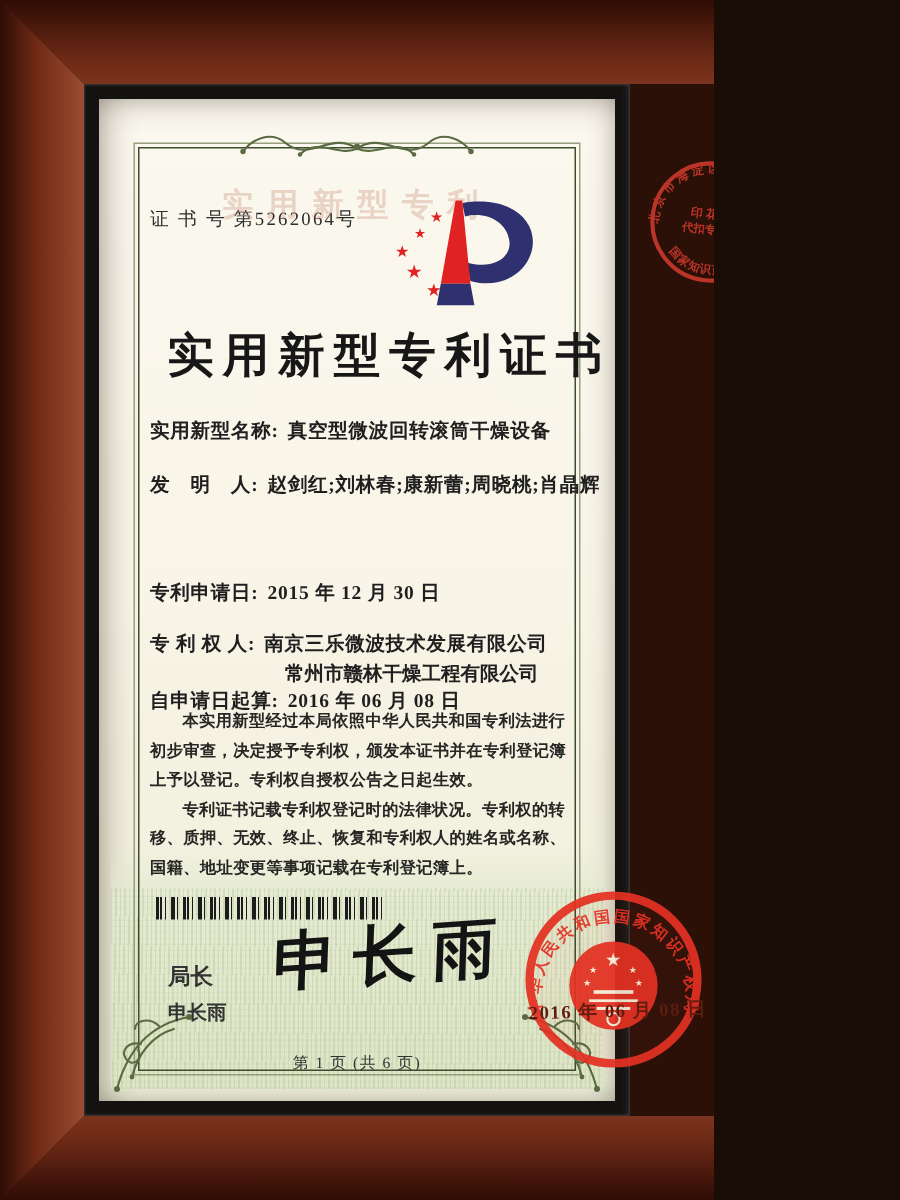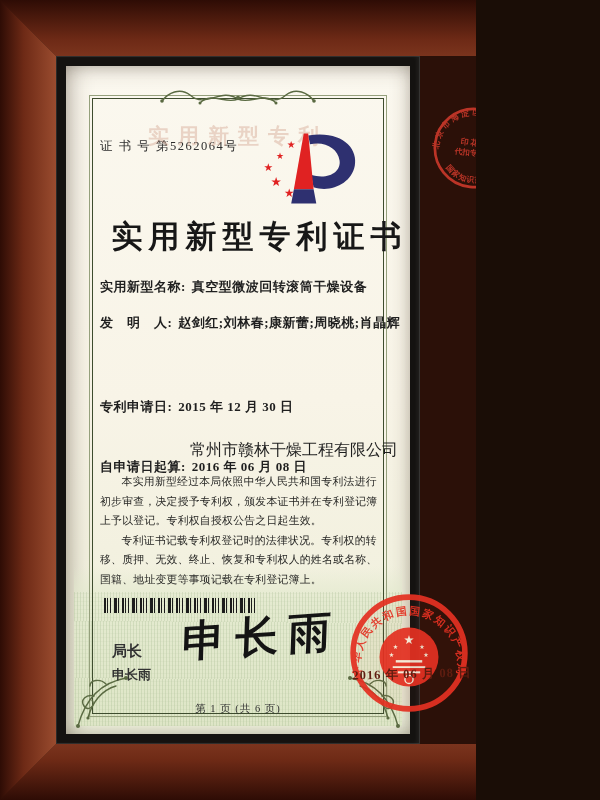--- a/index.html
+++ b/index.html
@@ -50,25 +50,25 @@
   .title{position:absolute;left:0;right:0;top:150px;text-align:center;font-size:31px;
     font-weight:bold;color:#171717;letter-spacing:6px;margin-left:43px;}
 
   
   .seal-top{position:absolute;left:366px;top:40px;opacity:.88;transform:rotate(6deg);}
 
   
   .row{position:absolute;left:34px;font-size:13px;font-weight:bold;color:#1f1f1f;white-space:nowrap;}
   .row .lab{letter-spacing:.5px;}
   .row .val{margin-left:6px;letter-spacing:.5px;}
-  .val2{position:absolute;left:124px;font-size:16px;font-weight:normal;color:#1f1f1f;}
+  .val2{position:absolute;left:124px;font-size:13px;font-weight:bold;color:#1f1f1f;}
 
   
   .body-text{position:absolute;left:34px;right:28px;top:406px;font-size:10.8px;color:#262624;}
-  .body-text p{margin:0;text-indent:2em;line-height:19.5px;letter-spacing:.3px;}
+  .body-text p{margin:0;text-indent:2em;line-height:19.5px;letter-spacing:.3px;font-weight:bold;}
 
   
   .barcode{position:absolute;left:38px;top:532px;width:152px;height:15px;
     background:repeating-linear-gradient(90deg,#1c1c1c 0 2px,transparent 2px 3px,#1c1c1c 3px 4px,transparent 4px 6px,#1c1c1c 6px 7px,transparent 7px 10px,#1c1c1c 10px 13px,transparent 13px 14px,#1c1c1c 14px 15px,transparent 15px 18px);}
   .sign-script{position:absolute;left:116px;top:540px;width:220px;font-size:43px;color:#141414;
     transform:rotate(-4deg) skewX(-6deg);letter-spacing:10px;font-weight:bold;}
   .director-label{position:absolute;left:46px;top:576px;font-size:15px;font-weight:bold;
     color:#333;font-family:"Liberation Sans",sans-serif;}
   .director-name{position:absolute;left:46px;top:600px;font-size:13px;font-weight:bold;
     color:#333;font-family:"Liberation Sans",sans-serif;}
@@ -159,22 +159,25 @@
       <text x="50" y="47" text-anchor="middle" font-size="9.5" font-weight="bold" fill="#cf3a2c">印 花 税</text>
       <text x="50" y="59" text-anchor="middle" font-size="9" font-weight="bold" fill="#cf3a2c">代扣专用章</text>
     </svg>
 
     <div class="row" style="top:212px">
       <span class="lab">实用新型名称:</span><span class="val">真空型微波回转滚筒干燥设备</span>
     </div>
     <div class="row" style="top:248px">
       <span class="lab">发　明　人:</span><span class="val">赵剑红;刘林春;康新蕾;周晓桃;肖晶辉</span>
     </div>
-    <div class="row" style="top:332px">
+    <div class="row" style="top:320px">
       <span class="lab">专利申请日:</span><span class="val">2015 年 12 月 30 日</span>
+    </div>
+    <div class="row" style="top:354px">
+      <span class="lab">专 利 权 人:</span><span class="val">南京三乐微波技术发展有限公司</span>
     </div>
     <div class="val2" style="top:374px">常州市赣林干燥工程有限公司</div>
     <div class="row" style="top:392px">
       <span class="lab">自申请日起算:</span><span class="val">2016 年 06 月 08 日</span>
     </div>
 
     <div class="body-text">
       <p>本实用新型经过本局依照中华人民共和国专利法进行初步审查，决定授予专利权，颁发本证书并在专利登记簿上予以登记。专利权自授权公告之日起生效。</p>
       <p>专利证书记载专利权登记时的法律状况。专利权的转移、质押、无效、终止、恢复和专利权人的姓名或名称、国籍、地址变更等事项记载在专利登记簿上。</p>
     </div>

